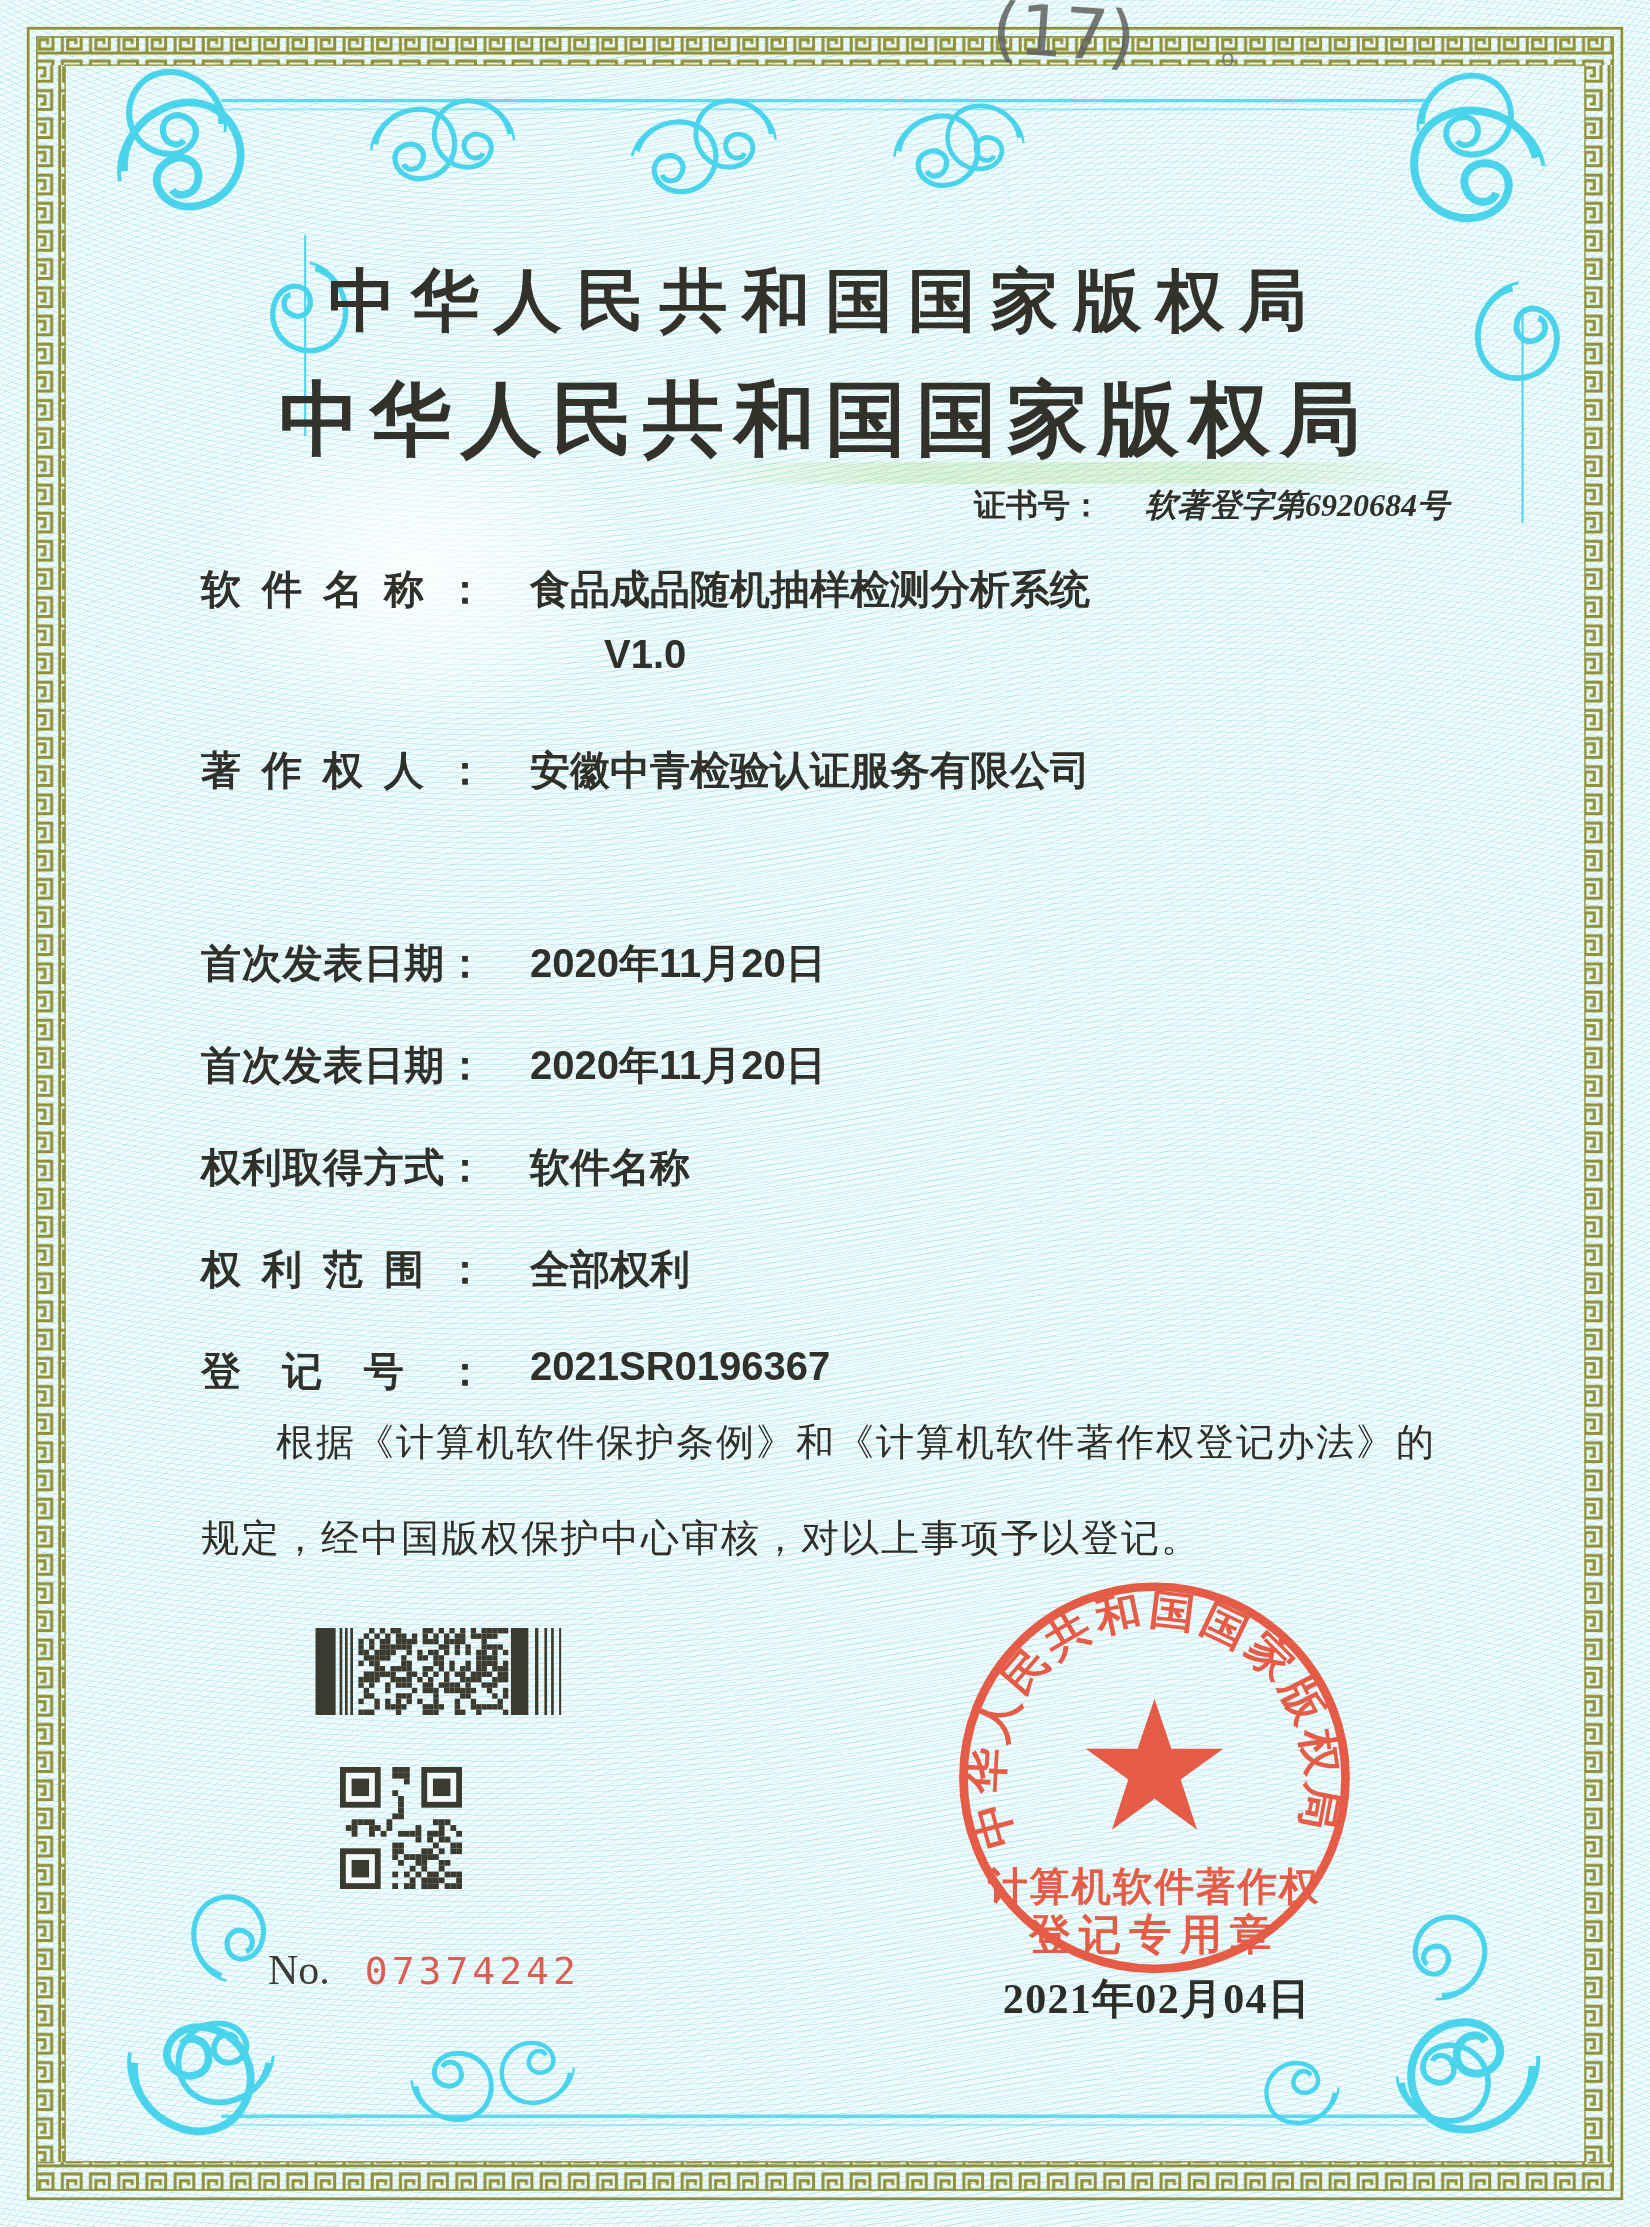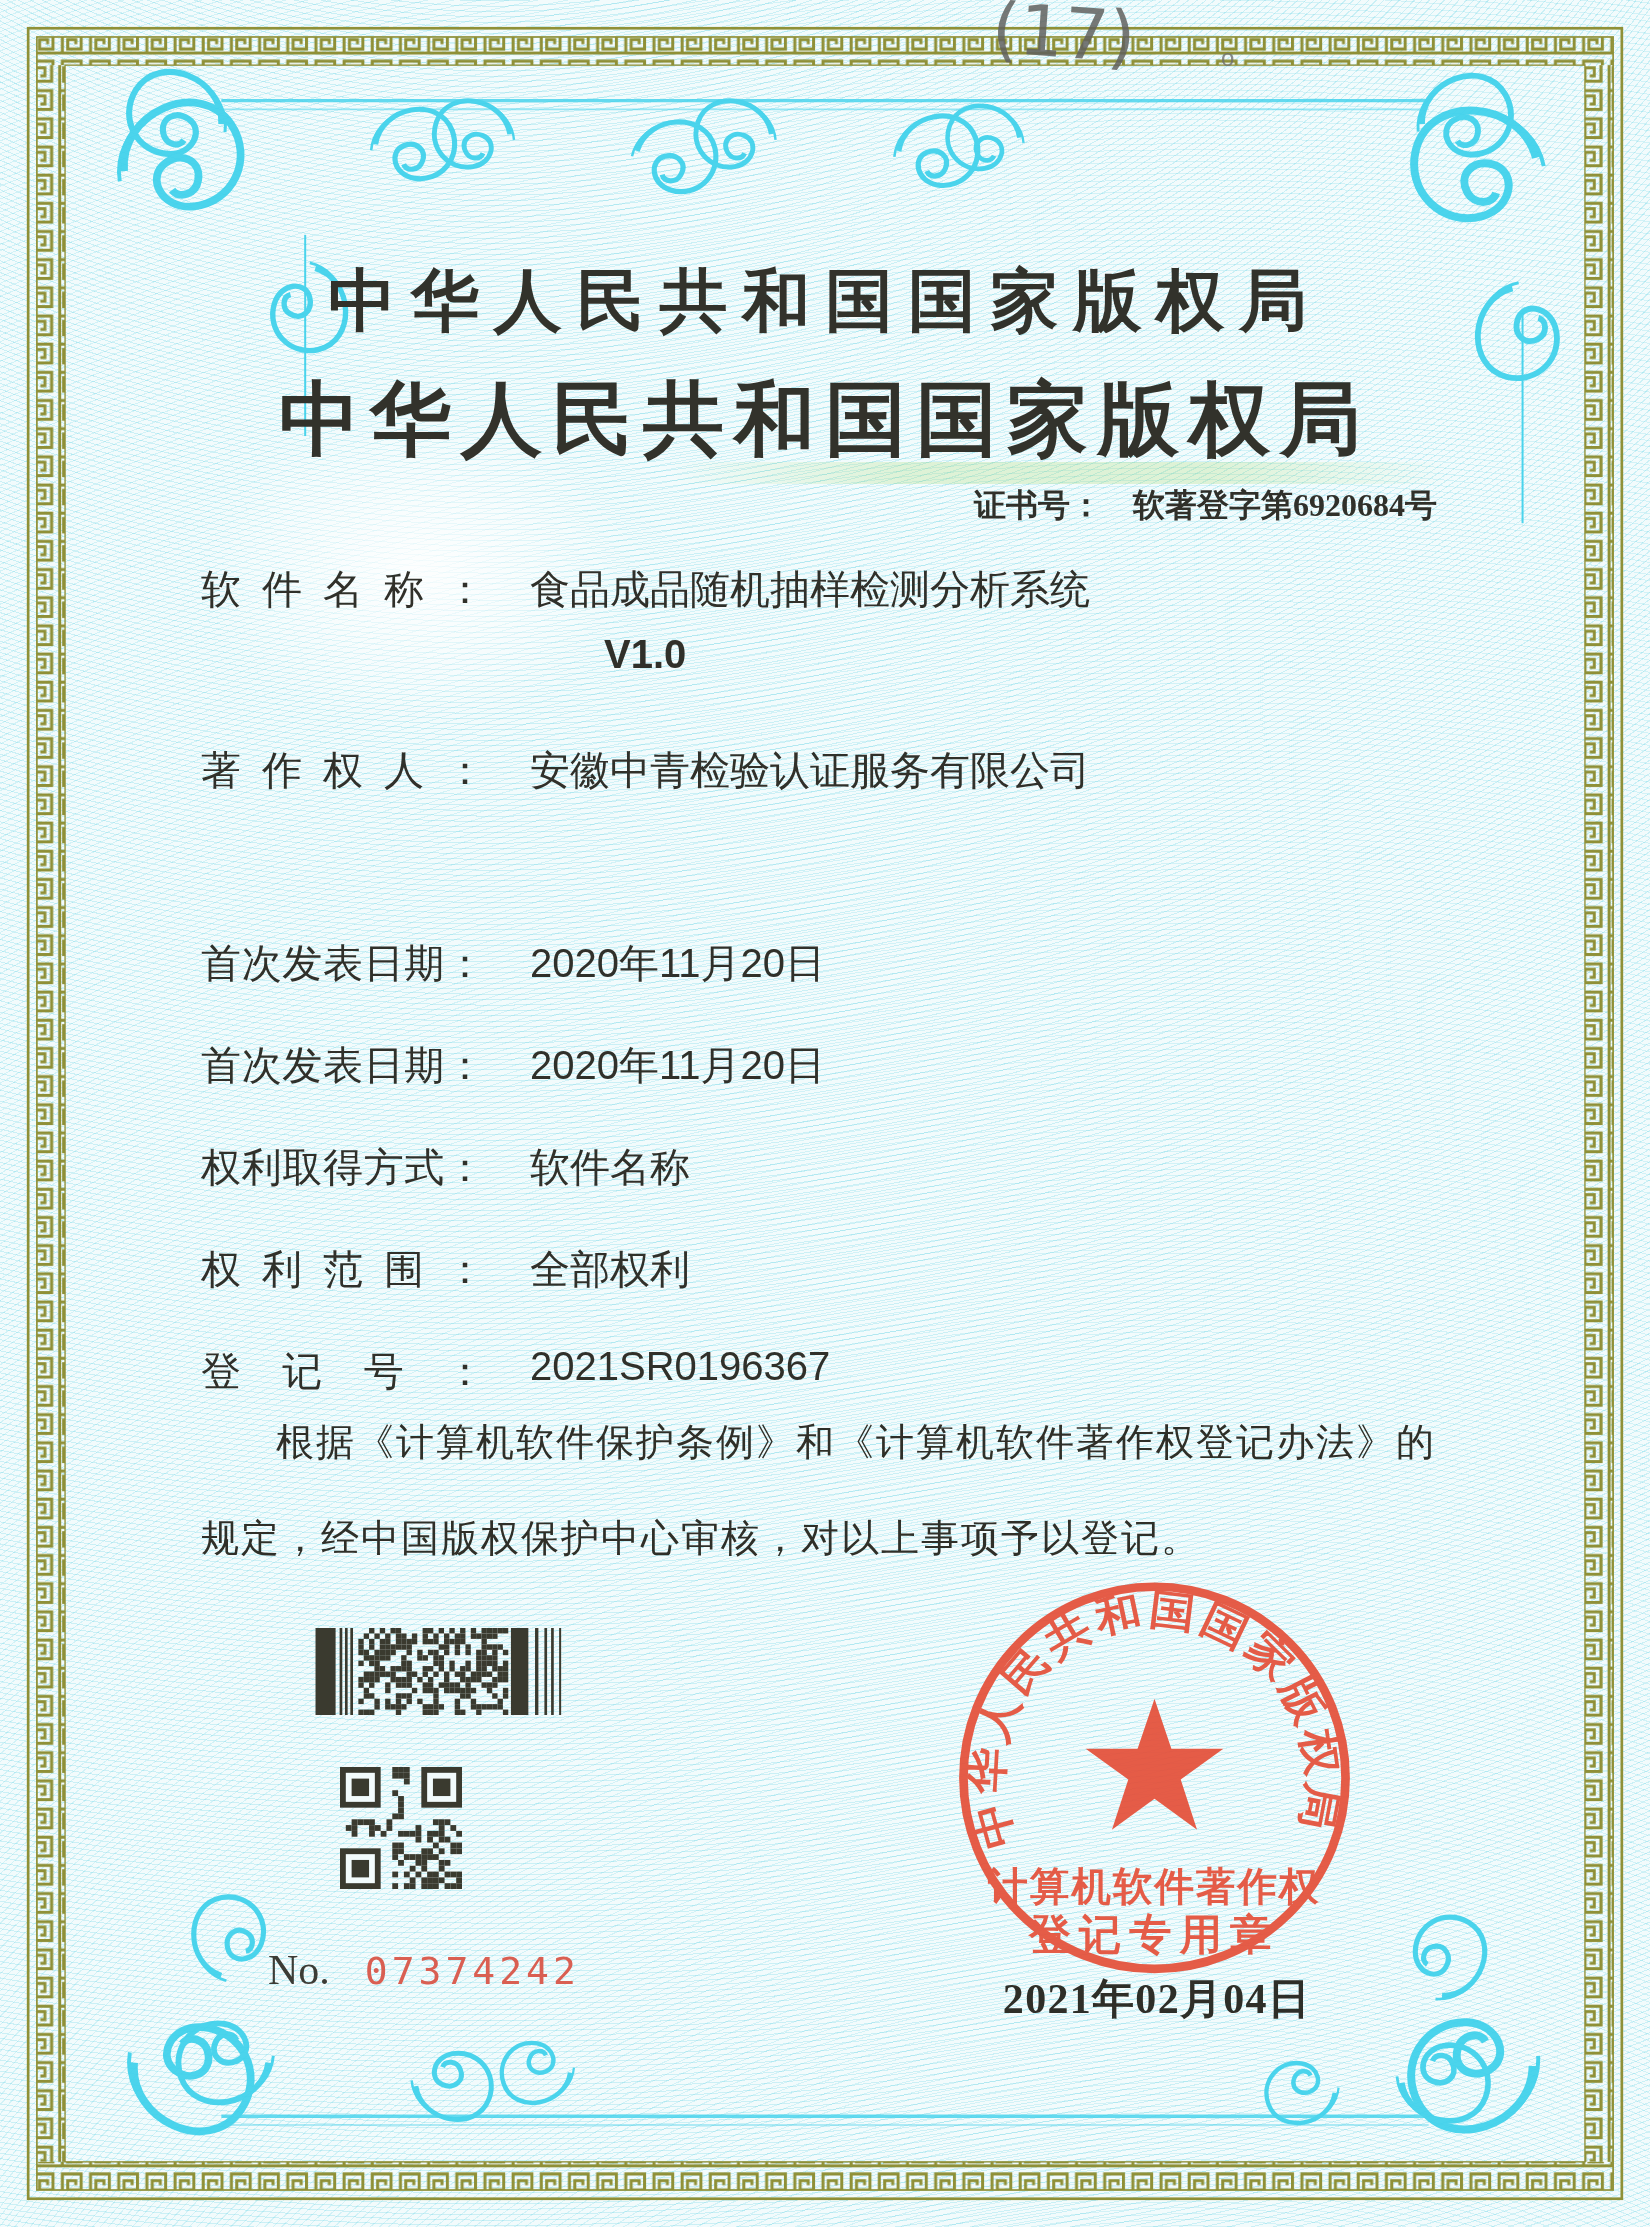--- a/index.html
+++ b/index.html
@@ -12,22 +12,22 @@
       repeating-radial-gradient(circle at 72% 142%, rgba(44,195,220,.16) 0 1px, rgba(255,255,255,0) 1px 6px);
     position:relative;overflow:hidden;color:#30302a;
   }
   .abs{position:absolute;}
   .center-line{left:0;width:1650px;text-align:center;}
   .authority{top:256px;font-family:"Liberation Serif","DejaVu Serif",serif;font-weight:bold;
     font-size:68px;letter-spacing:14.8px;color:#32322b;}
   .cert-title{top:366px;font-family:"Liberation Serif","DejaVu Serif",serif;font-weight:bold;
     font-size:81px;letter-spacing:10px;color:#32322b;}
   .cert-no{left:974px;top:484px;font-size:32px;font-weight:bold;white-space:nowrap;}
-  .cert-no .val{margin-left:31px;font-family:"Liberation Serif","DejaVu Serif",serif;}
-  .row{left:201px;white-space:nowrap;font-size:40px;font-weight:normal;}
+  .cert-no .val{margin-left:43px;font-family:"Liberation Serif","DejaVu Serif",serif;font-style:italic;}
+  .row{left:201px;white-space:nowrap;font-size:40px;font-weight:bold;}
   .row .lbl{display:inline-block;width:284px;text-align:justify;text-align-last:justify;vertical-align:top;}
   .row .val{position:absolute;left:329px;top:0;white-space:nowrap;}
   .val-line2{left:604px;font-size:40px;font-weight:bold;}
   .statement{left:201px;width:1261px;font-size:38px;letter-spacing:2px;color:#2f2f28;font-weight:500;}
   .indent{text-indent:75px;}
   .serial{left:268px;top:1946px;font-size:42px;color:#3c3c36;font-family:"Liberation Serif","DejaVu Serif",serif;white-space:nowrap;}
   .serial .num{margin-left:35px;font-size:38px;letter-spacing:4px;color:#d95f52;font-family:"DejaVu Sans Mono","Liberation Mono",monospace;}
   .issue-date{left:939px;top:1971px;width:436px;text-align:center;font-size:42px;letter-spacing:1.3px;
     font-family:"Liberation Serif","DejaVu Serif",serif;color:#2e2e28;font-weight:600;}
   .pencil{left:992px;top:-8px;font-size:70px;color:rgba(96,96,94,.85);font-family:"DejaVu Sans",sans-serif;

